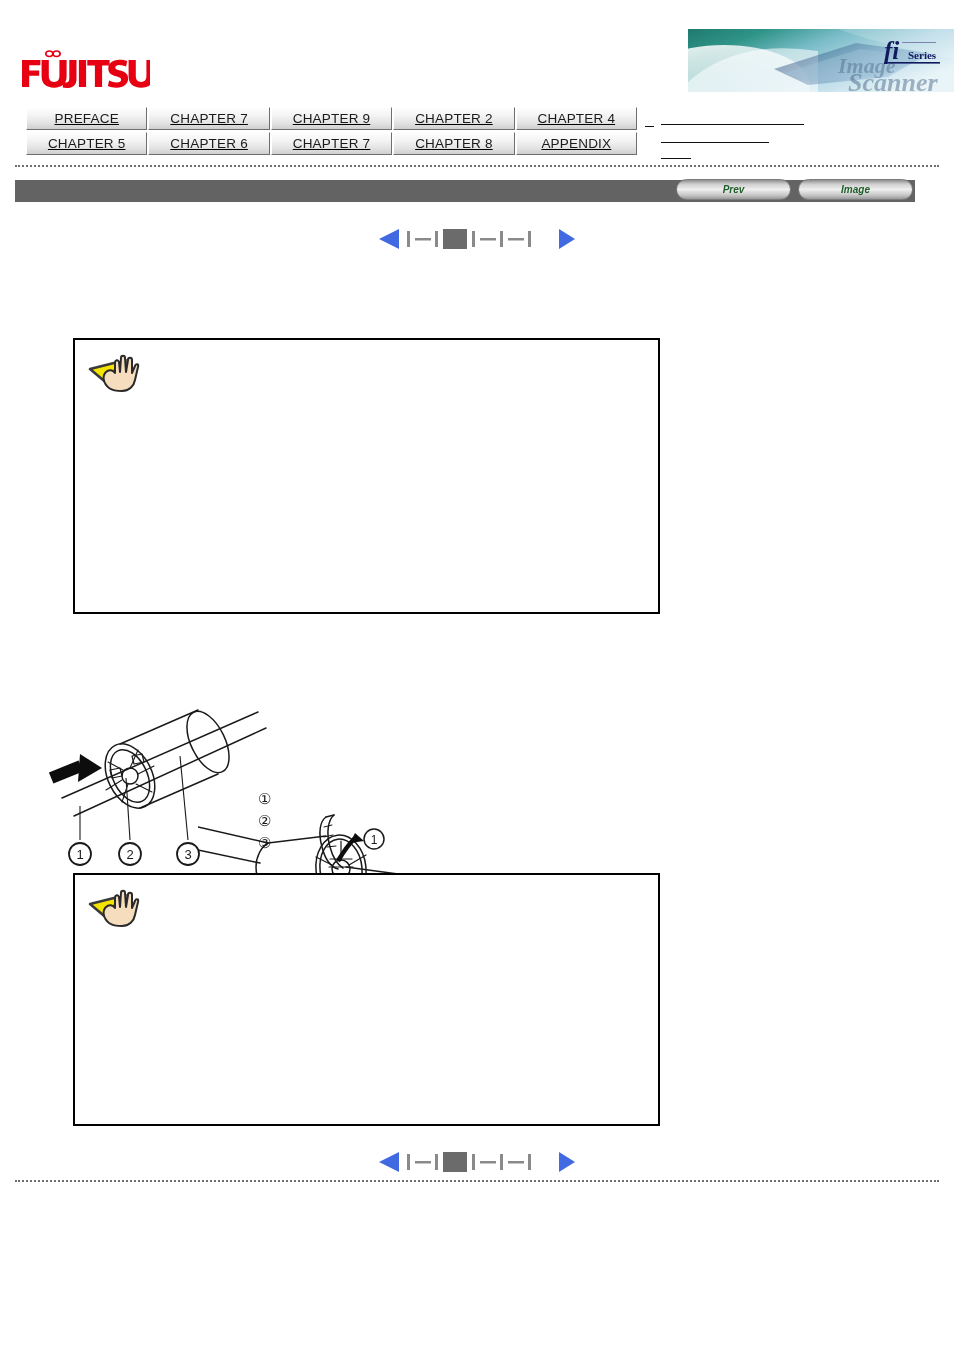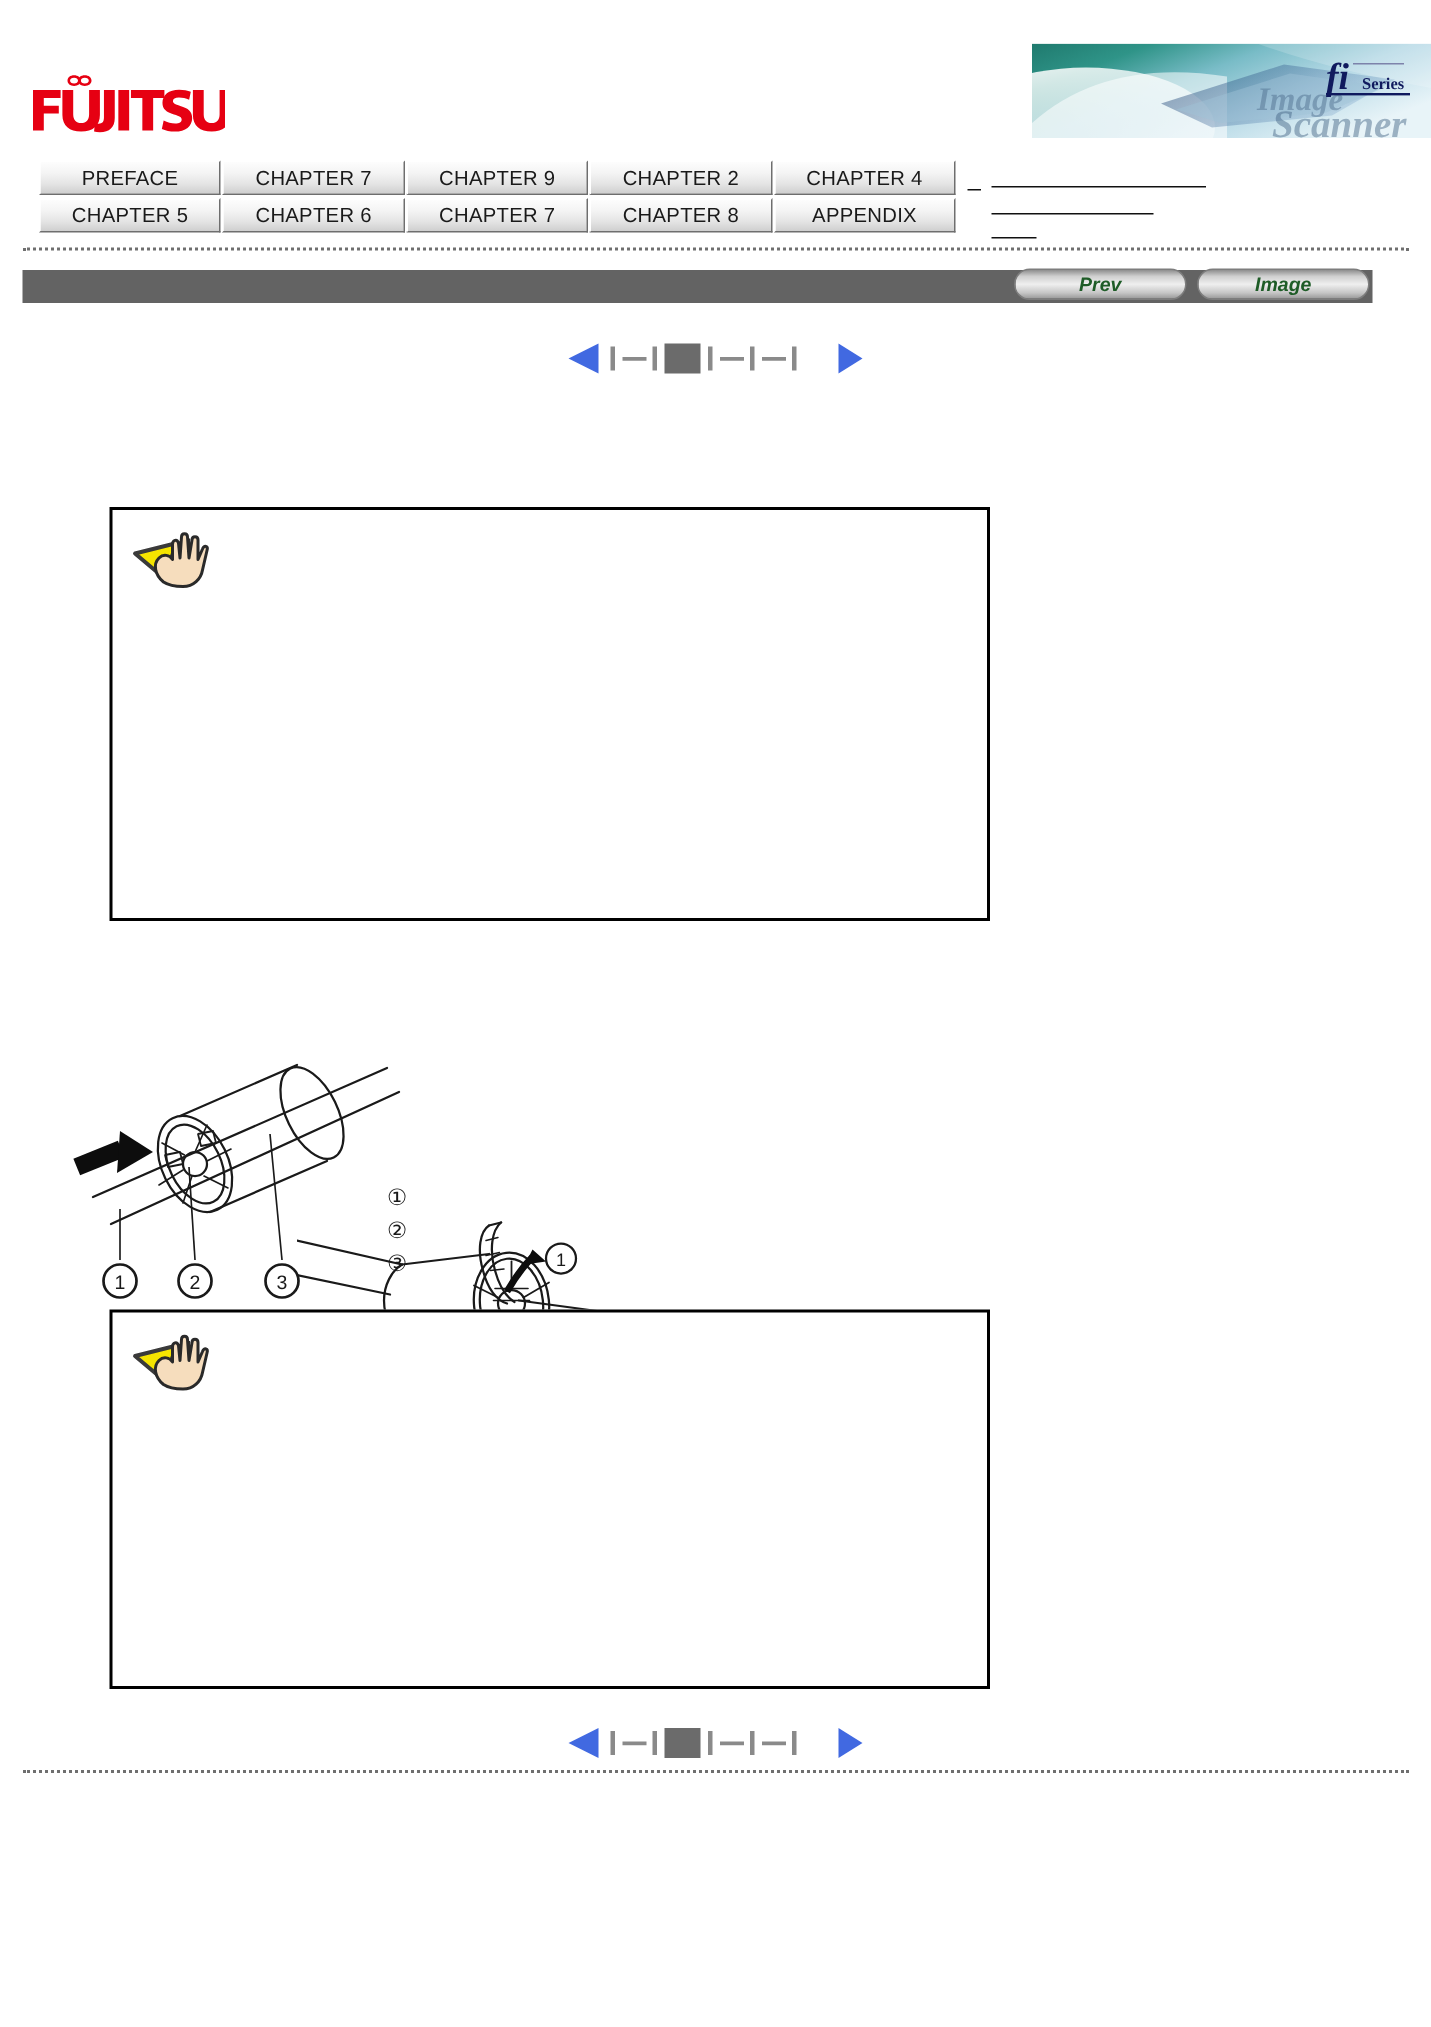--- a/index.html
+++ b/index.html
@@ -47,20 +47,21 @@
   #tabs {
     position: absolute;
     left: 26px;
     top: 107px;
     width: 612px;
     height: 50px;
   }
   .tab-row {
     display: flex;
     height: 25px;
+    text-decoration: underline;
   }
   .tab {
     width: 122px;
     height: 23px;
     box-sizing: border-box;
     display: flex;
     align-items: center;
     justify-content: center;
     font-size: 13.5px;
     color: #1a1a1a;
@@ -128,21 +129,21 @@
     width: 115px;
     height: 21px;
     border-radius: 11px;
     background: linear-gradient(to bottom,
         #8e8e8e 0%, #cfcfcf 22%, #efefef 50%, #c6c6c6 80%, #9a9a9a 100%);
     border: 1px solid #7d7d7d;
     box-sizing: border-box;
     display: flex;
     align-items: center;
     justify-content: center;
-    font-size: 13px;
+    font-size: 10px;
     font-weight: bold;
     font-style: italic;
     color: #1e5c27;
     cursor: pointer;
   }
   #btn-prev { left: 676px; }
   #btn-next { left: 798px; }
 
   
   .pager {

